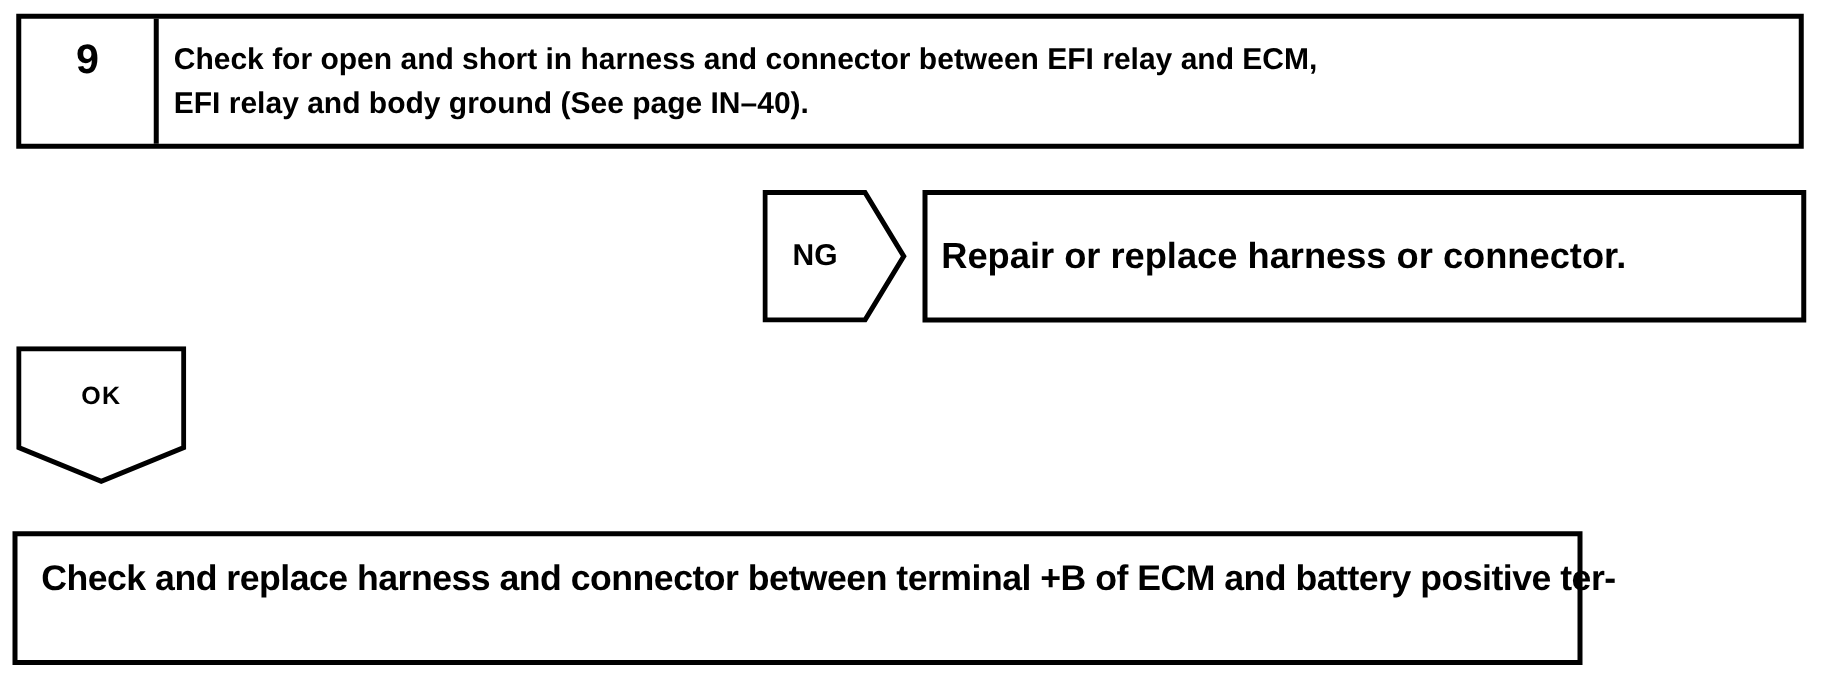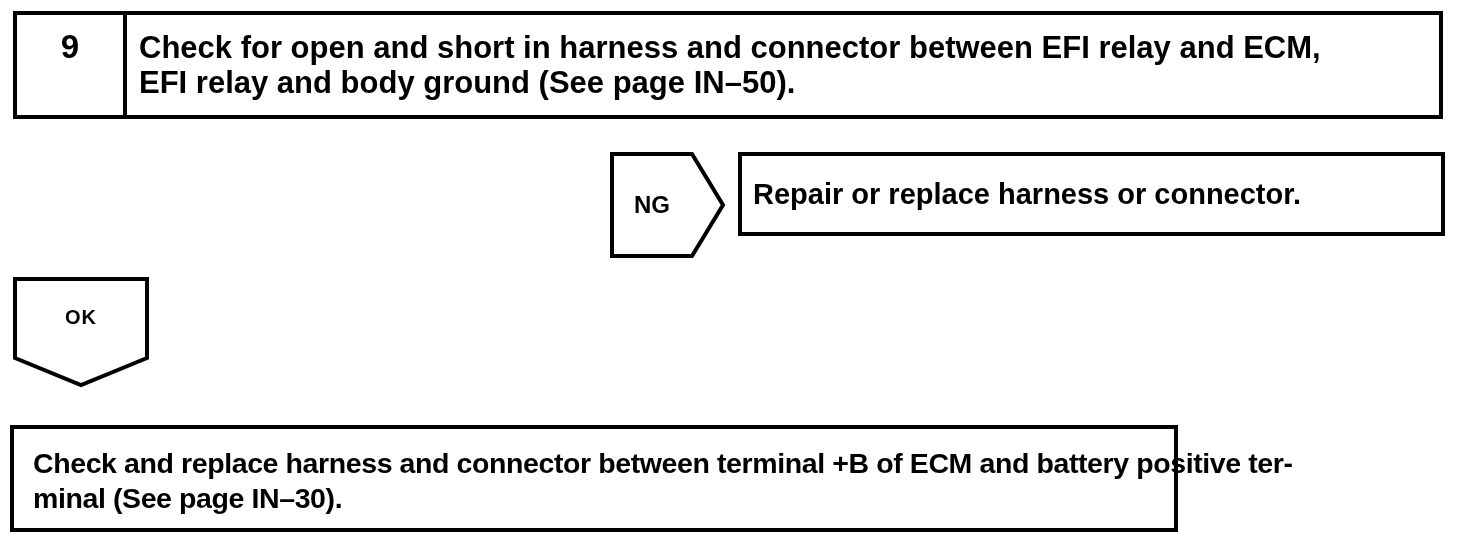--- a/index.html
+++ b/index.html
@@ -34,42 +34,42 @@
     width: 110px;
     border-right: 4px solid #000000;
     text-align: center;
     padding-top: 13px;
     font-size: 33px;
     flex: 0 0 auto;
   }
   .step-text {
     flex: 1 1 auto;
     padding: 15px 0 0 12px;
-    font-size: 31px;
+    font-size: 24px;
     line-height: 35px;
   }
   .line { white-space: nowrap; }
   
   .ng-penta {
     position: absolute;
     left: 610px; top: 152px;
     width: 116px; height: 106px;
   }
   .ng-penta svg { display: block; width: 116px; height: 106px; }
   .ng-penta .penta-label {
     position: absolute;
     left: 0; top: 0;
     width: 84px; height: 106px;
     display: flex; align-items: center; justify-content: center;
     font-size: 24px;
   }
   
   .ng-box {
     left: 738px; top: 152px;
-    width: 707px; height: 84px;
+    width: 707px; height: 106px;
     display: flex;
     align-items: center;
     padding-left: 11px;
     font-size: 29px;
   }
   
   .ok-penta {
     position: absolute;
     left: 13px; top: 277px;
     width: 136px; height: 111px;
@@ -79,21 +79,21 @@
     position: absolute;
     left: 0; top: 0;
     width: 136px; height: 81px;
     display: flex; align-items: center; justify-content: center;
     font-size: 20px;
     letter-spacing: 1px;
   }
   
   .result-box {
     left: 10px; top: 425px;
-    width: 1168px; height: 107px;
+    width: 1256px; height: 107px;
     padding: 17px 0 0 19px;
     font-size: 28.5px;
     line-height: 35px;
     letter-spacing: -0.4px;
   }
   .shape-stroke {
     fill: #ffffff;
     stroke: #000000;
     stroke-width: 4;
     stroke-linejoin: miter;
@@ -101,21 +101,21 @@
 </style>
 </head>
 <body>
 
 <div class="canvas">
 
   <div class="box step-box">
     <div class="num-cell">9</div>
     <div class="step-text">
       <div class="line">Check for open and short in harness and connector between EFI relay and ECM,</div>
-      <div class="line">EFI relay and body ground (See page IN–50).</div>
+      <div class="line">EFI relay and body ground (See page IN–40).</div>
     </div>
   </div>
 
   <div class="ng-penta">
     <svg viewBox="0 0 116 106">
       <polygon class="shape-stroke" points="2,2 82,2 113,53 82,104 2,104"></polygon>
     </svg>
     <span class="penta-label">NG</span>
   </div>
 
@@ -125,16 +125,15 @@
 
   <div class="ok-penta">
     <svg viewBox="0 0 136 111">
       <polygon class="shape-stroke" points="2,2 134,2 134,81 68,108 2,81"></polygon>
     </svg>
     <span class="penta-label">OK</span>
   </div>
 
   <div class="box result-box">
     <div class="line">Check and replace harness and connector between terminal +B of ECM and battery positive ter-</div>
-    <div class="line">minal (See page IN–30).</div>
   </div>
 
 </div>
 
 </body></html>

